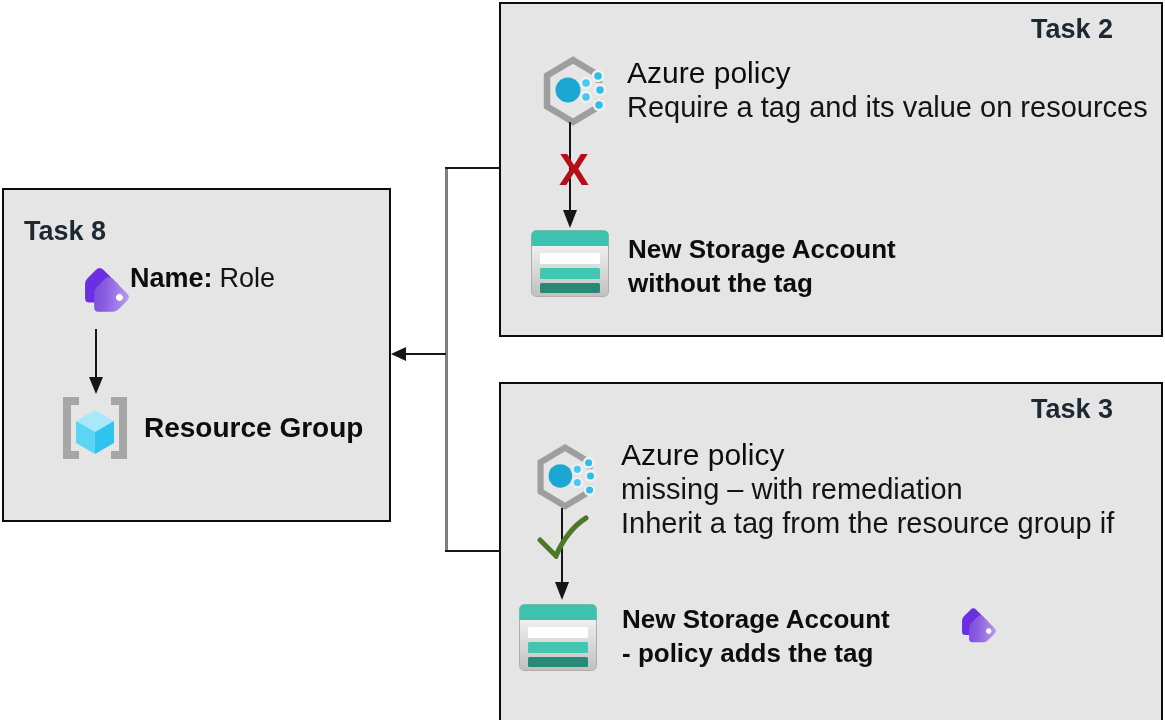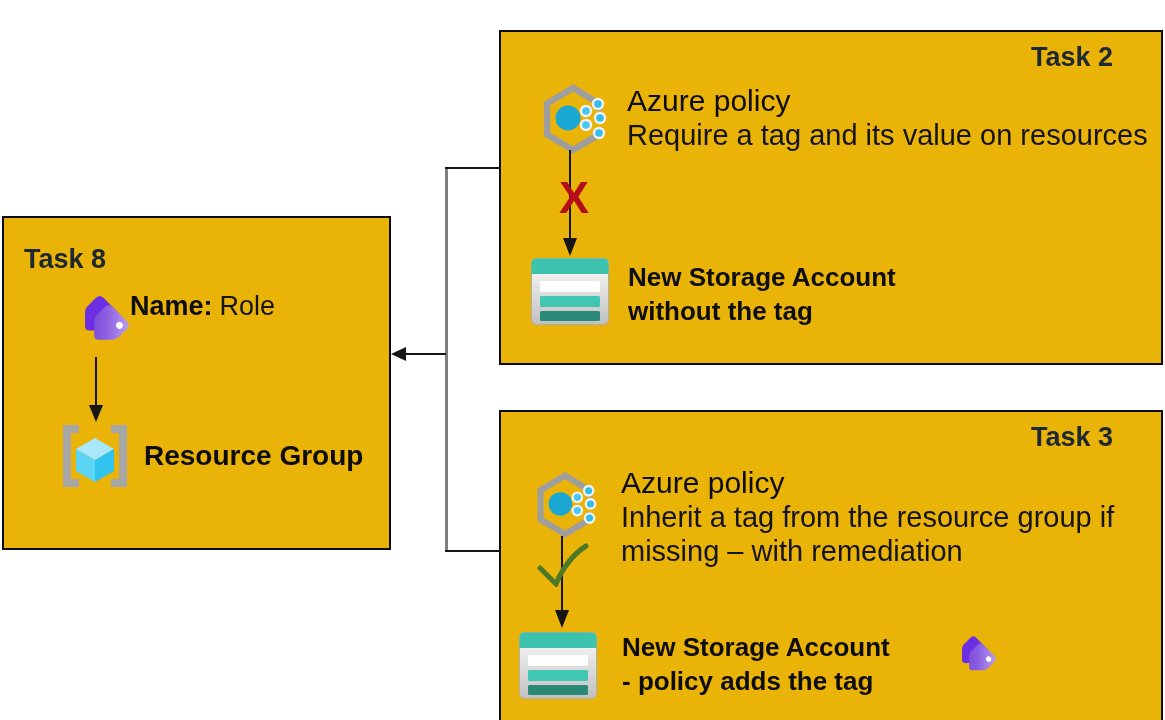--- a/index.html
+++ b/index.html
@@ -3,23 +3,22 @@
 <meta charset="utf-8">
 <style>
   html,body{margin:0;padding:0;background:#fff;}
   .canvas{
     position:relative;width:1165px;height:720px;background:#ffffff;
     font-family:"Liberation Sans","DejaVu Sans",sans-serif;color:#111;
     overflow:hidden;
   }
   .connector{position:absolute;left:0;top:0;pointer-events:none;}
   .box{
-    position:absolute;background:#eab308;border:2px solid #0c0c0c;
+    position:absolute;background:#e5e5e5;border:2px solid #0c0c0c;
     box-sizing:border-box;
-    margin-top:28px;
   }
   .box-title{
     position:absolute;font-size:27px;font-weight:bold;color:#1e2832;margin:0;
   }
   .abs{position:absolute;}
   .policy-text .t1{font-size:30px;font-weight:normal;line-height:34px;color:#0d0d0d;}
   .policy-text .t2{font-size:29px;line-height:34px;color:#141414;}
   .storage-text div{font-size:26px;font-weight:bold;line-height:34px;color:#0d0d0d;}
   .kv-line{font-size:27px;line-height:33px;color:#141414;}
   .kv-line .lbl{font-weight:bold;margin-right:7px;color:#0d0d0d;}
@@ -138,22 +137,22 @@
       <circle cx="29" cy="38" r="12.5" fill="#1ba7d3"></circle>
       <circle cx="47" cy="31" r="5" fill="#45c8f1" stroke="#f0f0f0" stroke-width="2.5"></circle>
       <circle cx="47" cy="45" r="5" fill="#45c8f1" stroke="#f0f0f0" stroke-width="2.5"></circle>
       <circle cx="59" cy="24" r="5" fill="#2fbeea" stroke="#f0f0f0" stroke-width="2.5"></circle>
       <circle cx="61" cy="38" r="5" fill="#2fbeea" stroke="#f0f0f0" stroke-width="2.5"></circle>
       <circle cx="60" cy="53" r="5" fill="#2fbeea" stroke="#f0f0f0" stroke-width="2.5"></circle>
     </svg>
 
     <div class="abs policy-text" style="left:120px;top:54px;">
       <div class="t1">Azure policy</div>
+      <div class="t2">missing – with remediation</div>
       <div class="t2">Inherit a tag from the resource group if</div>
-      <div class="t2">missing – with remediation</div>
     </div>
 
     <svg class="abs" style="left:51px;top:122px;" width="22" height="96" viewBox="0 0 22 96">
       <line x1="10" y1="2" x2="10" y2="78" stroke="#161616" stroke-width="2"></line>
       <polygon points="10,94 3,76 17,76" fill="#161616"></polygon>
     </svg>
 
     <svg class="abs" style="left:35px;top:129px;" width="54" height="46" viewBox="0 0 54 46">
       <path d="M4 27 L20 43 C26 28 37 13 50 5" fill="none" stroke="#4d7827" stroke-width="5" stroke-linecap="round"></path>
     </svg>

